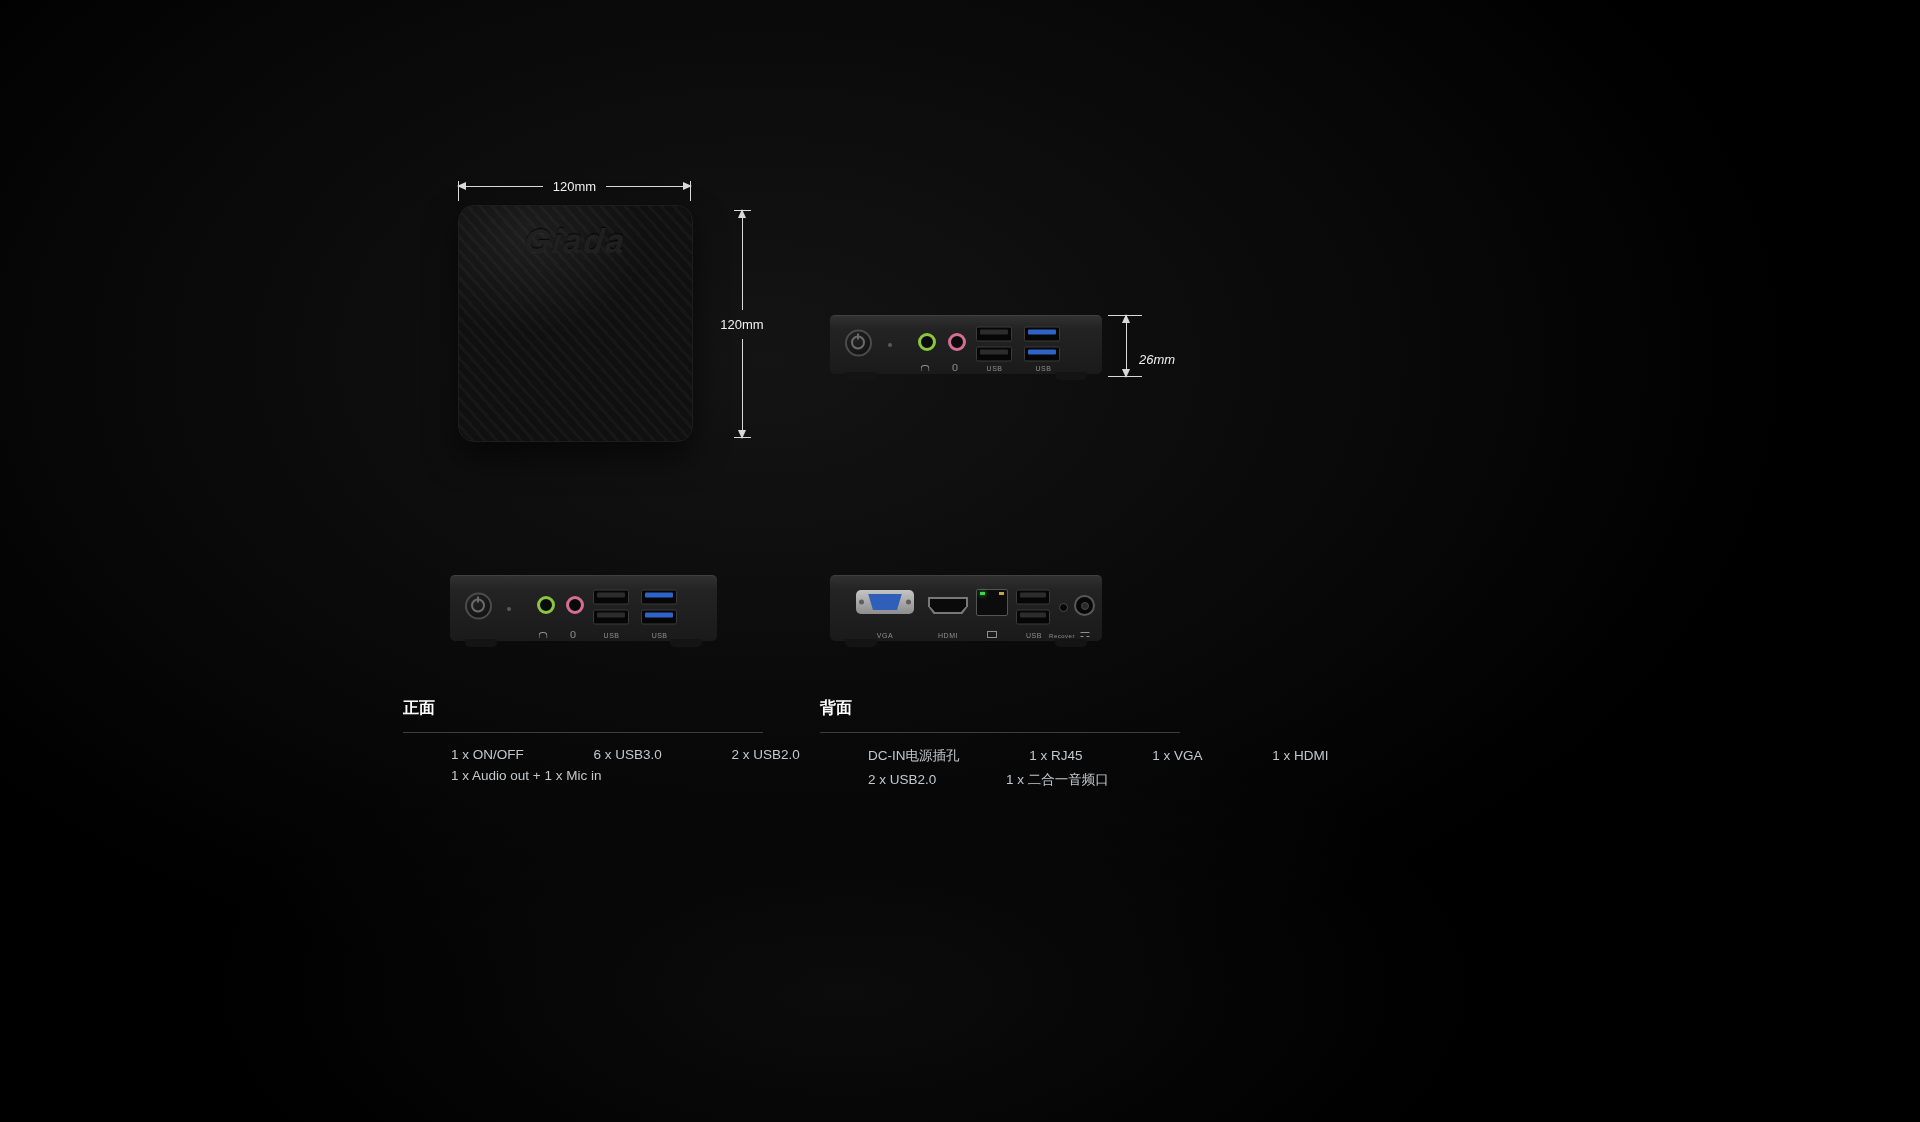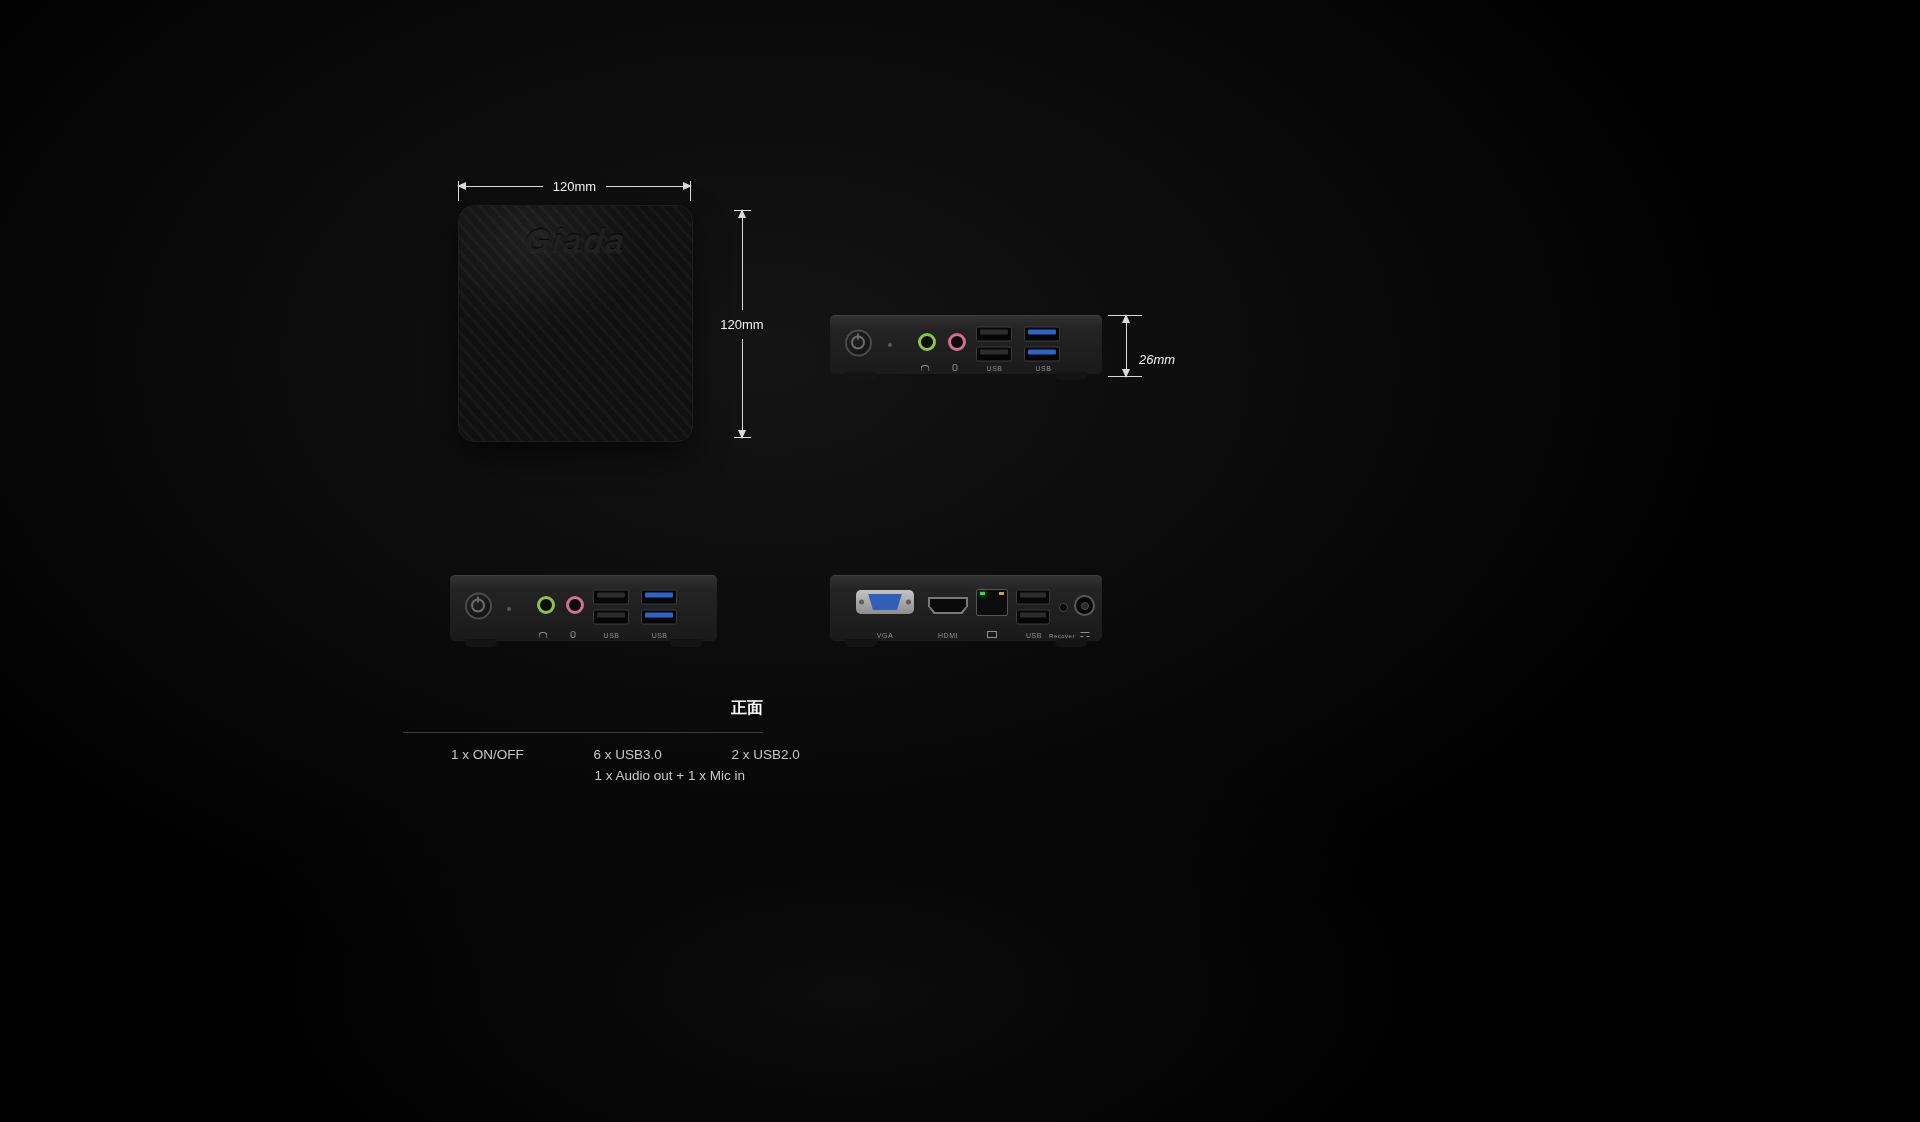--- a/index.html
+++ b/index.html
@@ -130,21 +130,21 @@
   .rj45-port { position:absolute; left:146px; top:13px; width:32px; height:27px; background:#0c0c0c; border:1px solid #545454; border-radius:2px; box-sizing:border-box; }
   .rj45-port::before { content:''; position:absolute; left:3px; top:2px; width:5px; height:3px; background:#3ed44a; box-shadow:0 0 5px #3ed44a; }
   .rj45-port::after  { content:''; position:absolute; right:3px; top:2px; width:5px; height:3px; background:#c9a23c; }
   .back-usb-group { position:absolute; left:186px; top:48%; transform:translateY(-50%); display:flex; flex-direction:column; gap:5px; }
   .back-usb-group .usb-port { width:34px; }
   .recover-btn { position:absolute; left:229px; top:27px; width:7px; height:7px; border-radius:50%; background:#060606; border:1px solid #4b4b4b; }
   .dc-port { position:absolute; left:244px; top:19px; width:21px; height:21px; border-radius:50%; background:#070707; border:2px solid #585858; box-sizing:border-box; }
   .dc-port::after { content:''; position:absolute; left:50%; top:50%; transform:translate(-50%,-50%); width:6px; height:6px; border-radius:50%; background:#2a2a2a; border:1px solid #4a4a4a; }
 
   
-  .spec-section { position:absolute; width:360px; color:#c4c8cb;text-align:right; }
+  .spec-section { position:absolute; width:360px; color:#c4c8cb; }
   .spec-front { left:403px; top:698px; }
   .spec-back  { left:820px; top:698px; }
   .spec-heading { font-size:16px; font-weight:700; color:#ffffff; }
   .spec-divider { margin-top:13px; height:1px; background:#3a3e41; }
   .spec-row { margin-top:14px; font-size:13.5px; white-space:nowrap; }
   .spec-row.second { margin-top:6px; }
   .spec-item { display:inline-block; margin-right:18px;margin-left:48px; }
 </style>
 </head>
 <body>
@@ -251,14 +251,28 @@
     <div class="spec-row">
       <span class="spec-item">1 x ON/OFF</span>
       <span class="spec-item">6 x USB3.0</span>
       <span class="spec-item">2 x USB2.0</span>
     </div>
     <div class="spec-row second">
       <span class="spec-item">1 x Audio out + 1 x Mic in</span>
     </div>
   </div>
 
+  <div class="spec-section spec-back">
+    <div class="spec-heading">背面</div>
+    <div class="spec-divider"></div>
+    <div class="spec-row">
+      <span class="spec-item">DC-IN电源插孔</span>
+      <span class="spec-item">1 x RJ45</span>
+      <span class="spec-item">1 x VGA</span>
+      <span class="spec-item">1 x HDMI</span>
+    </div>
+    <div class="spec-row second">
+      <span class="spec-item">2 x USB2.0</span>
+      <span class="spec-item">1 x 二合一音频口</span>
+    </div>
+  </div>
 
 </div>
 
 </body></html>

